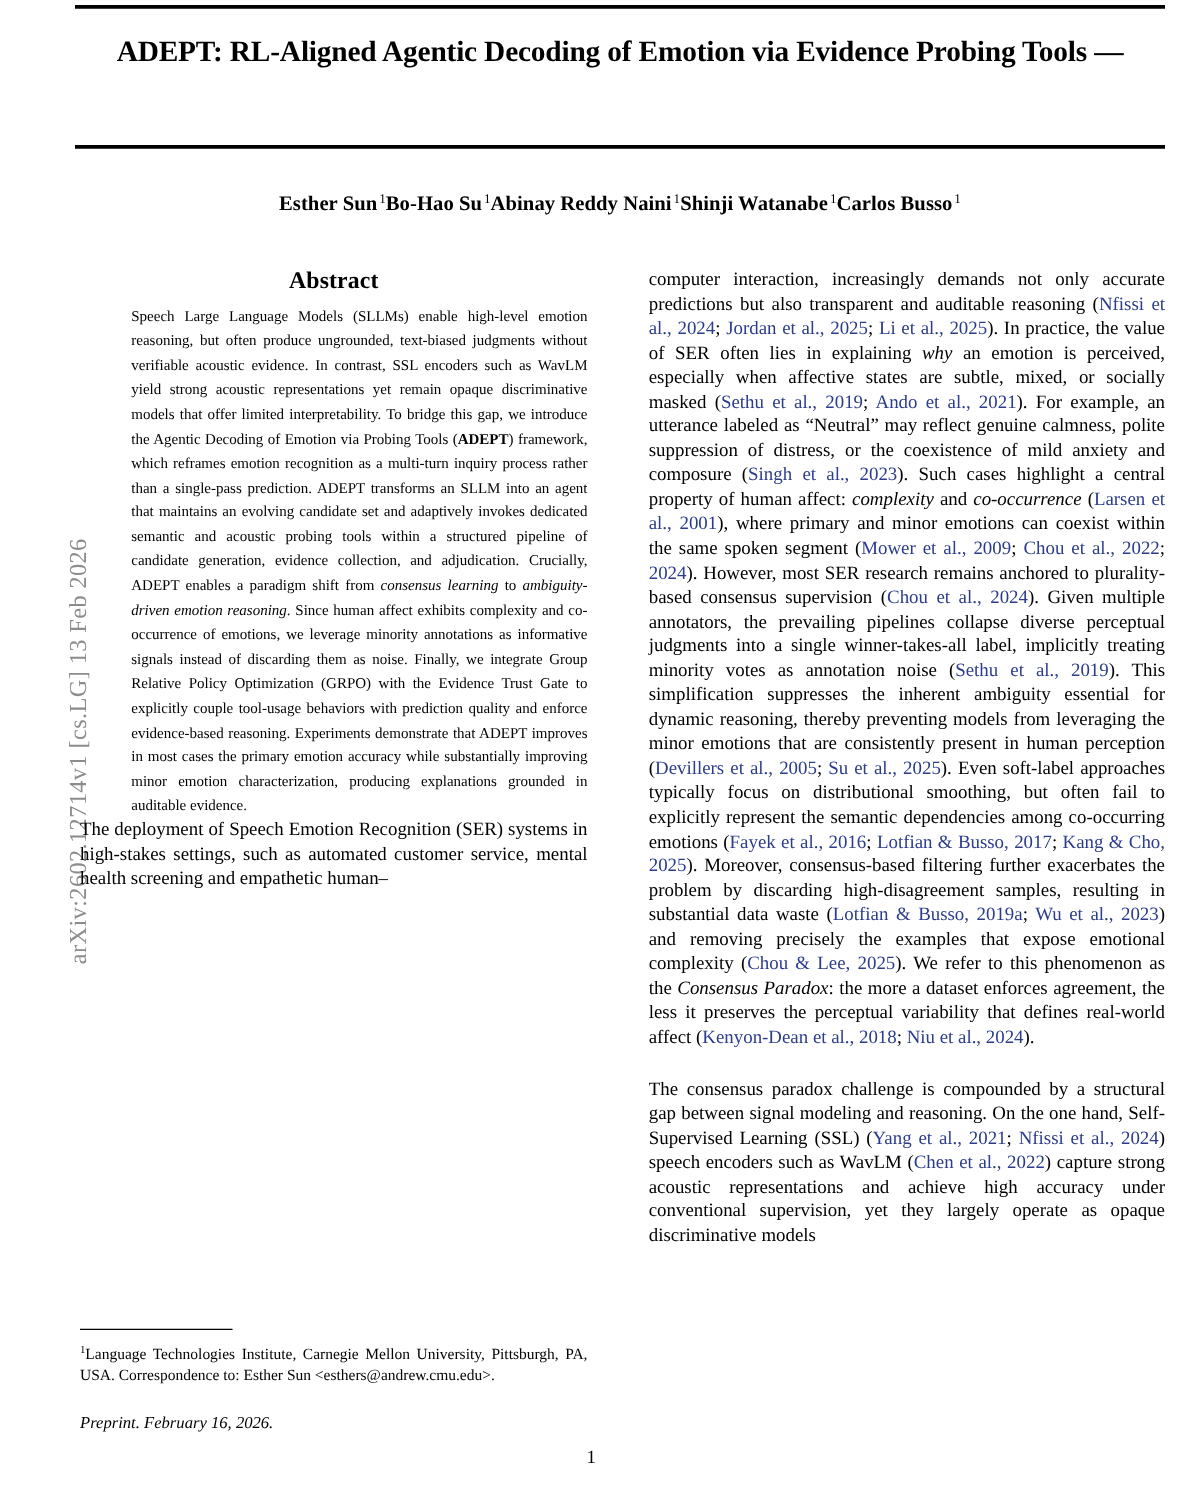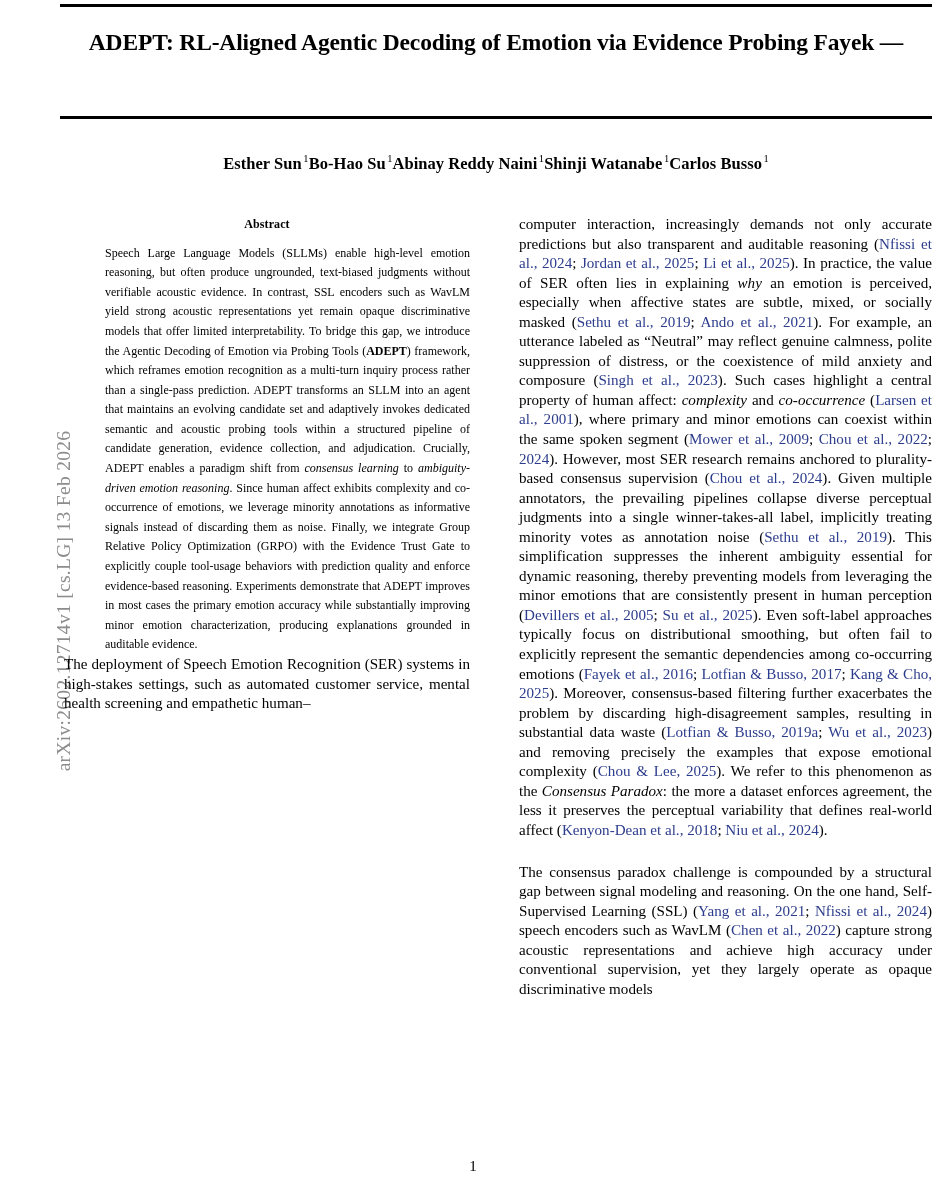--- a/index.html
+++ b/index.html
@@ -90,21 +90,21 @@
     text-align: justify;
     text-justify: inter-word;
     hyphens: none;
   }
   .col-left  { left: 64px;  width: 406px; }
   .col-right { left: 519px; width: 413px; }
 
   .abstract-heading {
     text-align: center;
     font-weight: bold;
-    font-size: 12px;
+    font-size: 19px;
     margin: 0 0 9px 0;
     letter-spacing: 0.1px;
   }
   .abstract-body {
     margin: 0 0 0 41px;
     text-align: justify;
     font-size: 12px;
     line-height: 19.6px;
   }
 
@@ -165,36 +165,41 @@
 <body>
 
 <div class="page">
 
   <div class="arxiv-stamp">arXiv:2602.12714v1  [cs.LG]  13 Feb 2026</div>
 
   <div class="rule rule-top"></div>
   <div class="rule rule-bottom"></div>
 
   <div class="title-block">
-    <div class="title-line">ADEPT: RL-Aligned Agentic Decoding of Emotion via Evidence Probing Fayek —</div>
+    <div class="title-line">ADEPT: RL-Aligned Agentic Decoding of Emotion via Evidence Probing Tools —</div>
   </div>
 
   <div class="authors">
     <span class="author"><span>Esther Sun</span><span class="aff">1</span></span><span class="author"><span>Bo-Hao Su</span><span class="aff">1</span></span><span class="author"><span>Abinay Reddy Naini</span><span class="aff">1</span></span><span class="author"><span>Shinji Watanabe</span><span class="aff">1</span></span><span class="author"><span>Carlos Busso</span><span class="aff">1</span></span>
   </div>
 
   <div class="col col-left">
     <div class="abstract-heading">Abstract</div>
     <div class="abstract-body"><span>Speech Large Language Models (SLLMs) enable high-level emotion reasoning, but often produce ungrounded, text-biased judgments without verifiable acoustic evidence. In contrast, SSL encoders such as WavLM yield strong acoustic representations yet remain opaque discriminative models that offer limited interpretability. To bridge this gap, we introduce the Agentic Decoding of Emotion via Probing Tools (</span><span class="bd">ADEPT</span><span>) framework, which reframes emotion recognition as a multi-turn inquiry process rather than a single-pass prediction. ADEPT transforms an SLLM into an agent that maintains an evolving candidate set and adaptively invokes dedicated semantic and acoustic probing tools within a structured pipeline of candidate generation, evidence collection, and adjudication. Crucially, ADEPT enables a paradigm shift from </span><span class="it">consensus learning</span><span> to </span><span class="it">ambiguity-driven emotion reasoning</span><span>. Since human affect exhibits complexity and co-occurrence of emotions, we leverage minority annotations as informative signals instead of discarding them as noise. Finally, we integrate Group Relative Policy Optimization (GRPO) with the Evidence Trust Gate to explicitly couple tool-usage behaviors with prediction quality and enforce evidence-based reasoning. Experiments demonstrate that ADEPT improves in most cases the primary emotion accuracy while substantially improving minor emotion characterization, producing explanations grounded in auditable evidence.</span></div>
 
     <p class="body">The deployment of Speech Emotion Recognition (SER) systems in high-stakes settings, such as automated customer service, mental health screening and empathetic human–</p>
   </div>
 
   <div class="col col-right">
     <p class="body"><span>computer interaction, increasingly demands not only accurate predictions but also transparent and auditable reasoning (</span><span class="cite">Nfissi et al., 2024</span><span>; </span><span class="cite">Jordan et al., 2025</span><span>; </span><span class="cite">Li et al., 2025</span><span>). In practice, the value of SER often lies in explaining </span><span class="it">why</span><span> an emotion is perceived, especially when affective states are subtle, mixed, or socially masked (</span><span class="cite">Sethu et al., 2019</span><span>; </span><span class="cite">Ando et al., 2021</span><span>). For example, an utterance labeled as “Neutral” may reflect genuine calmness, polite suppression of distress, or the coexistence of mild anxiety and composure (</span><span class="cite">Singh et al., 2023</span><span>). Such cases highlight a central property of human affect: </span><span class="it">complexity</span><span> and </span><span class="it">co-occurrence</span><span> (</span><span class="cite">Larsen et al., 2001</span><span>), where primary and minor emotions can coexist within the same spoken segment (</span><span class="cite">Mower et al., 2009</span><span>; </span><span class="cite">Chou et al., 2022</span><span>; </span><span class="cite">2024</span><span>). However, most SER research remains anchored to plurality-based consensus supervision (</span><span class="cite">Chou et al., 2024</span><span>). Given multiple annotators, the prevailing pipelines collapse diverse perceptual judgments into a single winner-takes-all label, implicitly treating minority votes as annotation noise (</span><span class="cite">Sethu et al., 2019</span><span>). This simplification suppresses the inherent ambiguity essential for dynamic reasoning, thereby preventing models from leveraging the minor emotions that are consistently present in human perception (</span><span class="cite">Devillers et al., 2005</span><span>; </span><span class="cite">Su et al., 2025</span><span>). Even soft-label approaches typically focus on distributional smoothing, but often fail to explicitly represent the semantic dependencies among co-occurring emotions (</span><span class="cite">Fayek et al., 2016</span><span>; </span><span class="cite">Lotfian &amp; Busso, 2017</span><span>; </span><span class="cite">Kang &amp; Cho, 2025</span><span>). Moreover, consensus-based filtering further exacerbates the problem by discarding high-disagreement samples, resulting in substantial data waste (</span><span class="cite">Lotfian &amp; Busso, 2019a</span><span>; </span><span class="cite">Wu et al., 2023</span><span>) and removing precisely the examples that expose emotional complexity (</span><span class="cite">Chou &amp; Lee, 2025</span><span>). We refer to this phenomenon as the </span><span class="it">Consensus Paradox</span><span>: the more a dataset enforces agreement, the less it preserves the perceptual variability that defines real-world affect (</span><span class="cite">Kenyon-Dean et al., 2018</span><span>; </span><span class="cite">Niu et al., 2024</span><span>).</span></p>
 
     <p class="body"><span>The consensus paradox challenge is compounded by a structural gap between signal modeling and reasoning. On the one hand, Self-Supervised Learning (SSL) (</span><span class="cite">Yang et al., 2021</span><span>; </span><span class="cite">Nfissi et al., 2024</span><span>) speech encoders such as WavLM (</span><span class="cite">Chen et al., 2022</span><span>) capture strong acoustic representations and achieve high accuracy under conventional supervision, yet they largely operate as opaque discriminative models</span></p>
   </div>
 
+  <div class="footnote-wrap">
+    <div class="footnote-rule"></div>
+    <p class="footnote-text"><span class="sup">1</span><span>Language Technologies Institute, Carnegie Mellon University, Pittsburgh, PA, USA. Correspondence to: Esther Sun &lt;esthers@andrew.cmu.edu&gt;.</span></p>
+    <div class="preprint-line">Preprint. February 16, 2026.</div>
+  </div>
 
   <div class="page-number">1</div>
 
 </div>
 
 </body></html>

